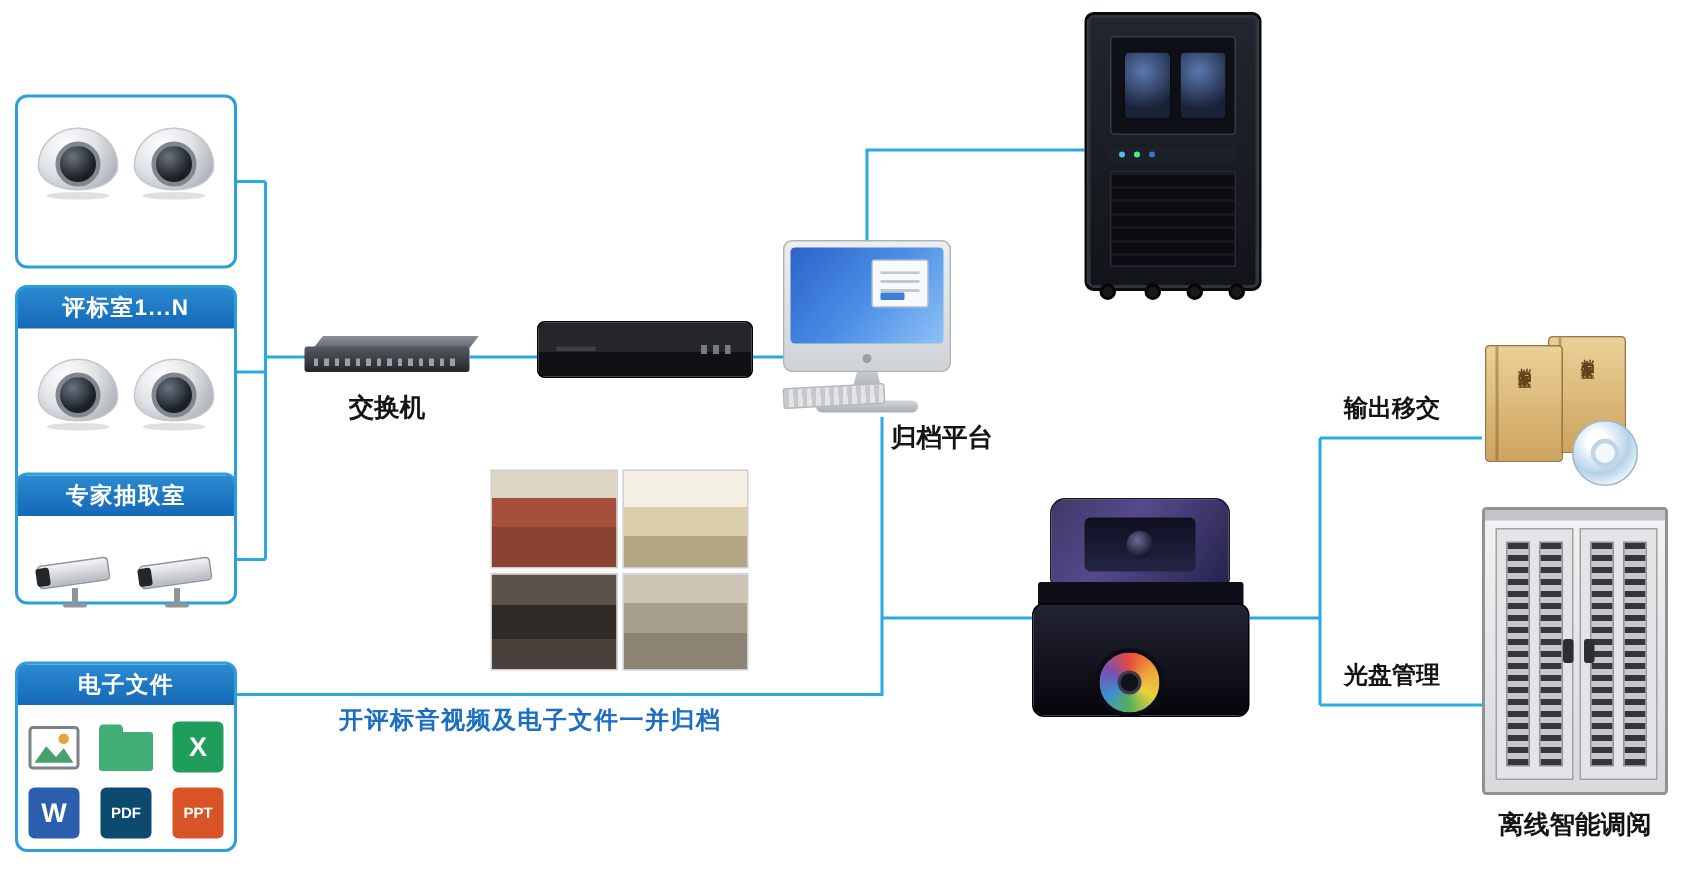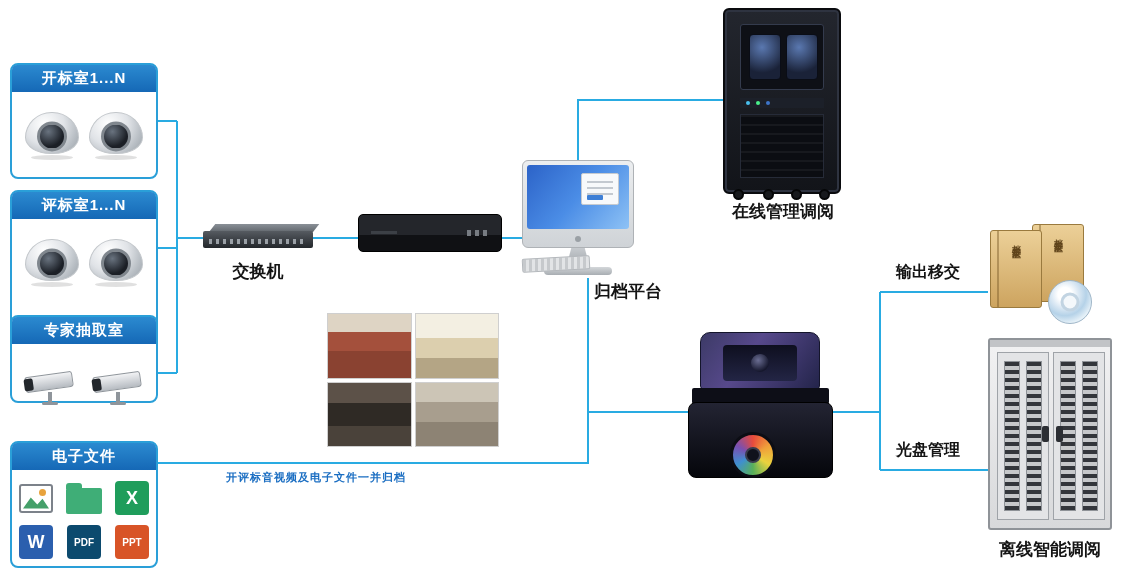--- a/index.html
+++ b/index.html
@@ -52,21 +52,21 @@
               justify-content:center;color:#fff;font-weight:bold}
   .file-badge.excel {background:#1f9d5b;font-size:18px}
   .file-badge.word  {background:#2b5fae;font-size:18px}
   .file-badge.pdf   {background:#0c4a6e;font-size:10px}
   .file-badge.ppt   {background:#d85427;font-size:10px}
 
   
   .dlabel {position:absolute;z-index:3;font-weight:bold;font-size:17px;color:#141414;
            text-align:center;white-space:nowrap}
   .dlabel.small {font-size:16px}
-  .note {position:absolute;z-index:3;left:226px;top:470px;font-size:11px;font-weight:bold;
+  .note {position:absolute;z-index:3;left:226px;top:470px;font-size:16px;font-weight:bold;
          color:#1b6ec2;letter-spacing:1px;white-space:nowrap}
 
   
   .switch {position:absolute;z-index:2;left:203px;top:224px;width:110px;height:26px}
   .switch .sw-top {position:absolute;left:6px;top:0;width:104px;height:8px;
           background:linear-gradient(180deg,#8a9097,#62686e);transform:skewX(-38deg);transform-origin:left bottom}
   .switch .sw-body {position:absolute;left:0;top:7px;width:110px;height:17px;border-radius:2px;
           background:linear-gradient(180deg,#565b61,#23272b)}
   .switch .sw-ports {position:absolute;left:6px;top:15px;width:98px;height:5px;
           background:repeating-linear-gradient(90deg,#9aa0a6 0 3px,transparent 3px 7px)}
@@ -182,21 +182,20 @@
     <polyline points="578,161 578,100 723,100"></polyline>
     <polyline points="588,278 588,463 157,463"></polyline>
     <line x1="588" y1="412" x2="688" y2="412"></line>
     <line x1="833" y1="412" x2="880" y2="412"></line>
     <line x1="880" y1="292" x2="880" y2="470"></line>
     <line x1="880" y1="292" x2="988" y2="292"></line>
     <line x1="880" y1="470" x2="988" y2="470"></line>
   </svg>
 
   <div class="room-box" style="top:63px;height:116px">
-    <div class="room-header">开标室1...N</div>
     <div class="cams">
       <div class="dome-cam"></div>
       <div class="dome-cam"></div>
     </div>
   </div>
 
   <div class="room-box" style="top:190px;height:140px">
     <div class="room-header">评标室1...N</div>
     <div class="cams">
       <div class="dome-cam"></div>
@@ -280,21 +279,20 @@
       <div class="rack-mag" style="left:8px"></div>
       <div class="rack-mag" style="left:45px"></div>
     </div>
     <div class="rack-mid"></div>
     <div class="rack-low"></div>
     <div class="caster" style="left:8px;bottom:-8px"></div>
     <div class="caster" style="left:38px;bottom:-8px"></div>
     <div class="caster" style="left:66px;bottom:-8px"></div>
     <div class="caster" style="left:94px;bottom:-8px"></div>
   </div>
-  <div class="dlabel" style="left:712px;top:200px;width:142px">在线管理调阅</div>
 
   <div class="printer">
     <div class="pr-top">
         <div class="pr-window"></div>
       </div>
     <div class="pr-mid"></div>
     <div class="pr-base"></div>
     <div class="pr-disc"></div>
   </div>
 

